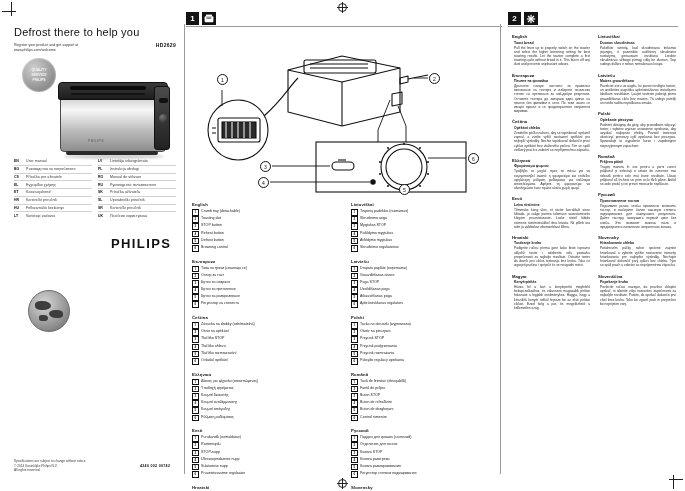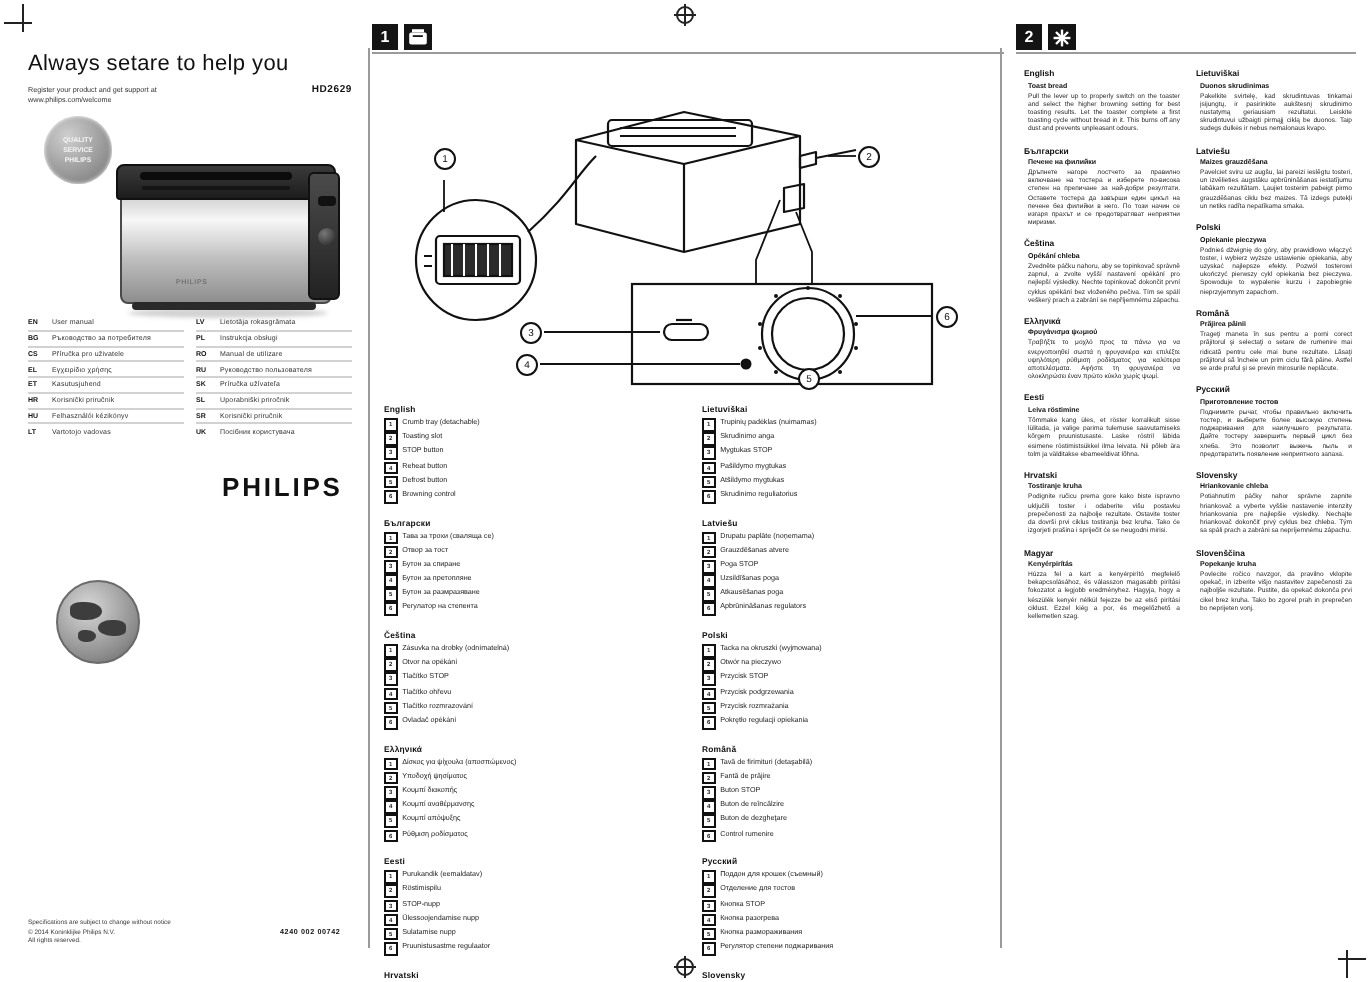--- a/index.html
+++ b/index.html
@@ -132,21 +132,21 @@
       <i class="v" style="left:9px;top:0;"></i>
   </div>
   <div class="cornermark" style="left:669px;top:475px;">
     <i class="h" style="left:0;top:4px;"></i>
       <i class="v" style="left:4px;top:0;"></i>
   </div>
 
   <div class="panel" id="cover">
     <div class="panel-rule" style="left:176px;"></div>
 
-    <div class="cover-title">Always setare to help you</div>
+    <div class="cover-title">Defrost there to help you</div>
     <div class="cover-sub">Register your product and get support at www.philips.com/welcome</div>
     <div class="model-code">HD2629</div>
 
     <div class="seal">
       <div class="seal-txt">
         <span>QUALITY</span>
         <span>SERVICE</span>
         <span>PHILIPS</span>
       </div>
     </div>

